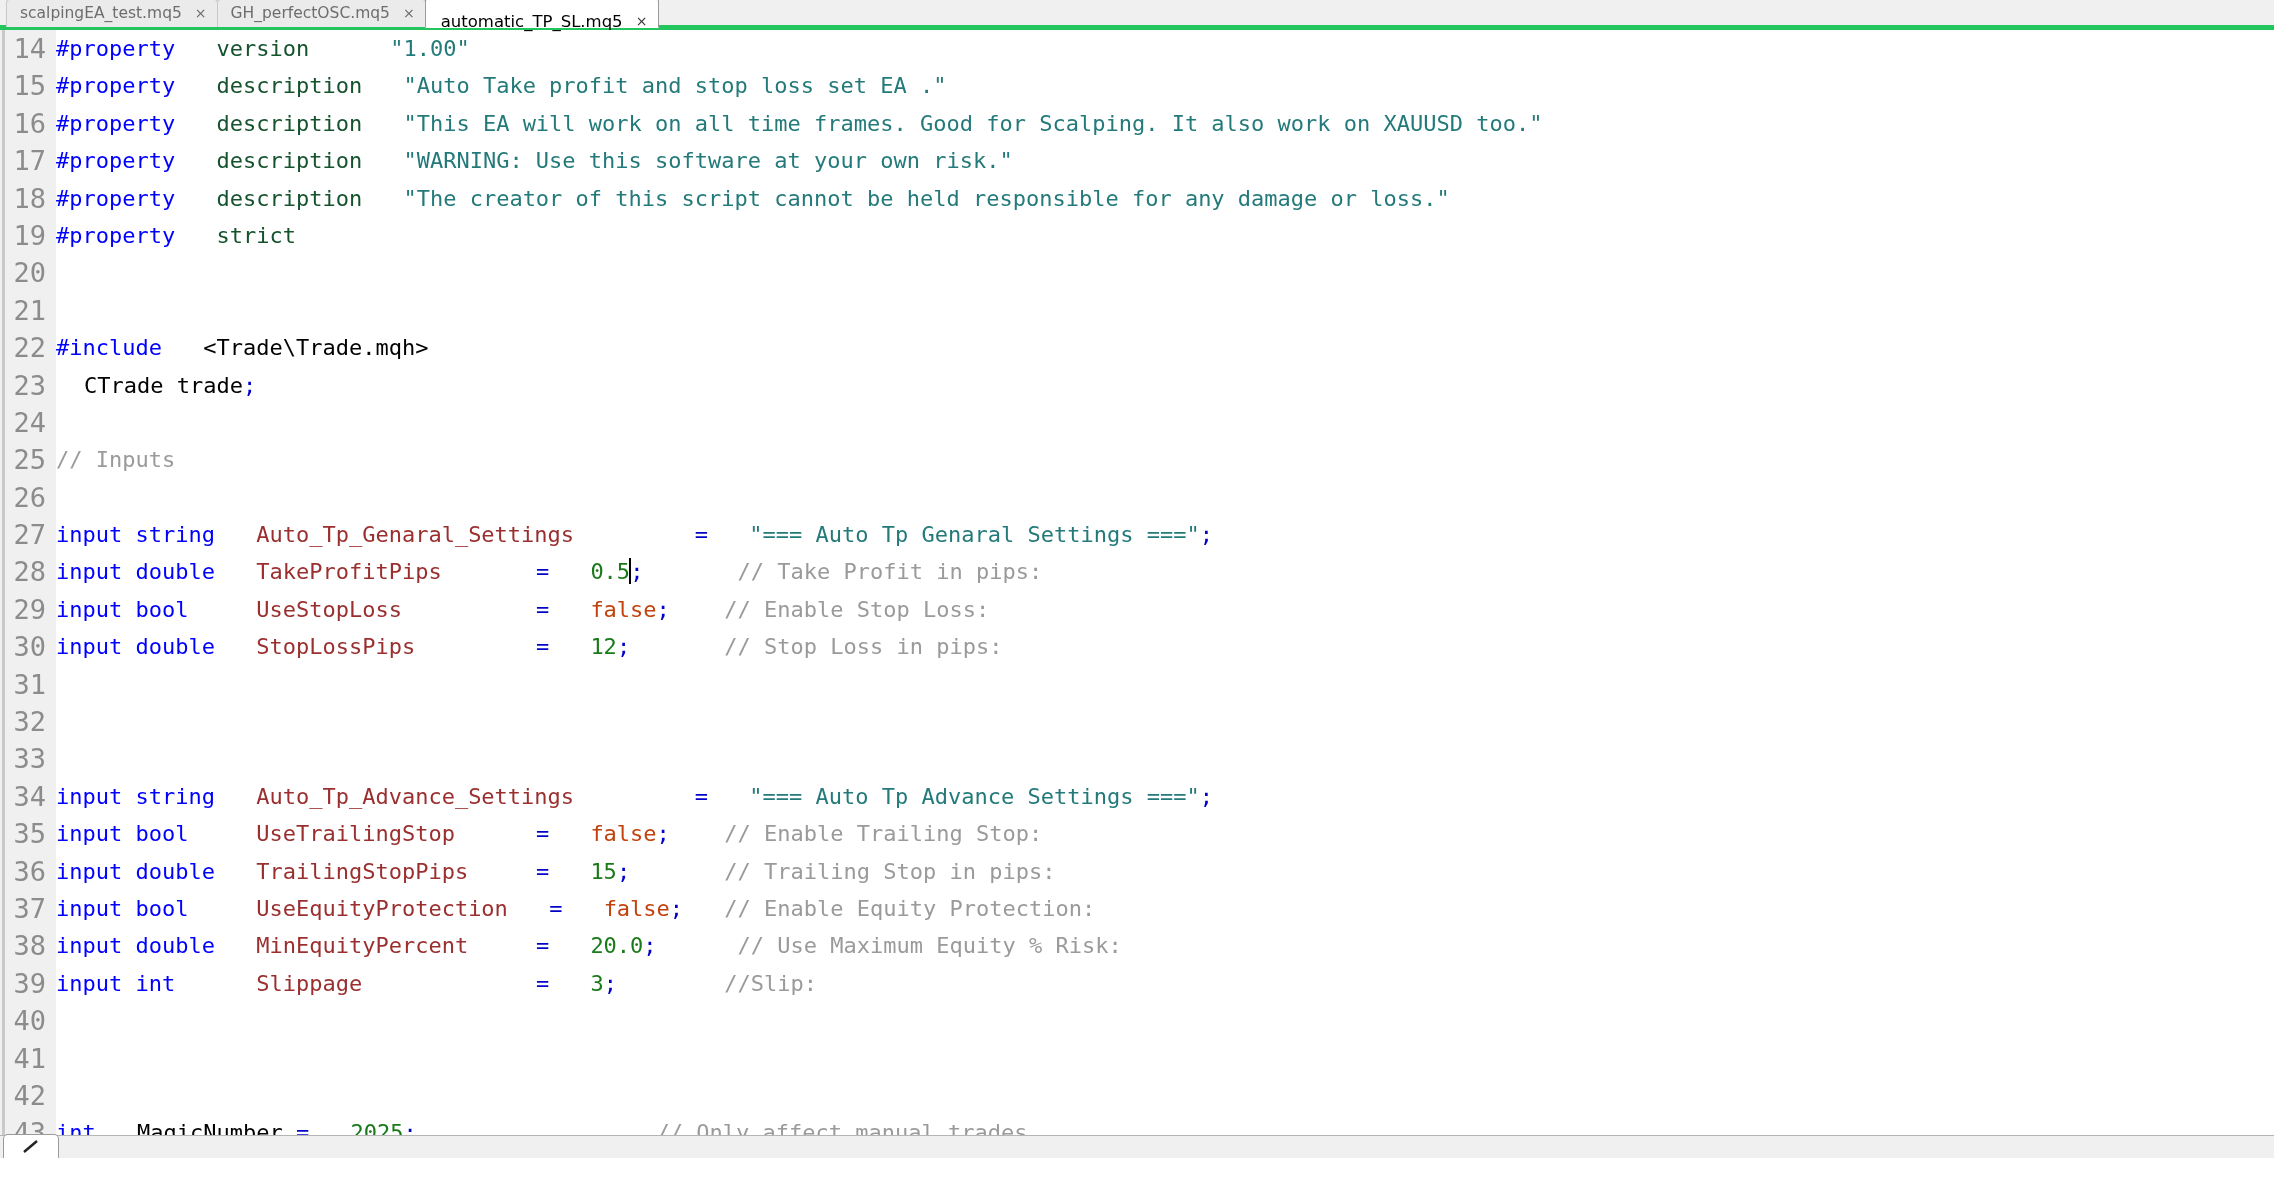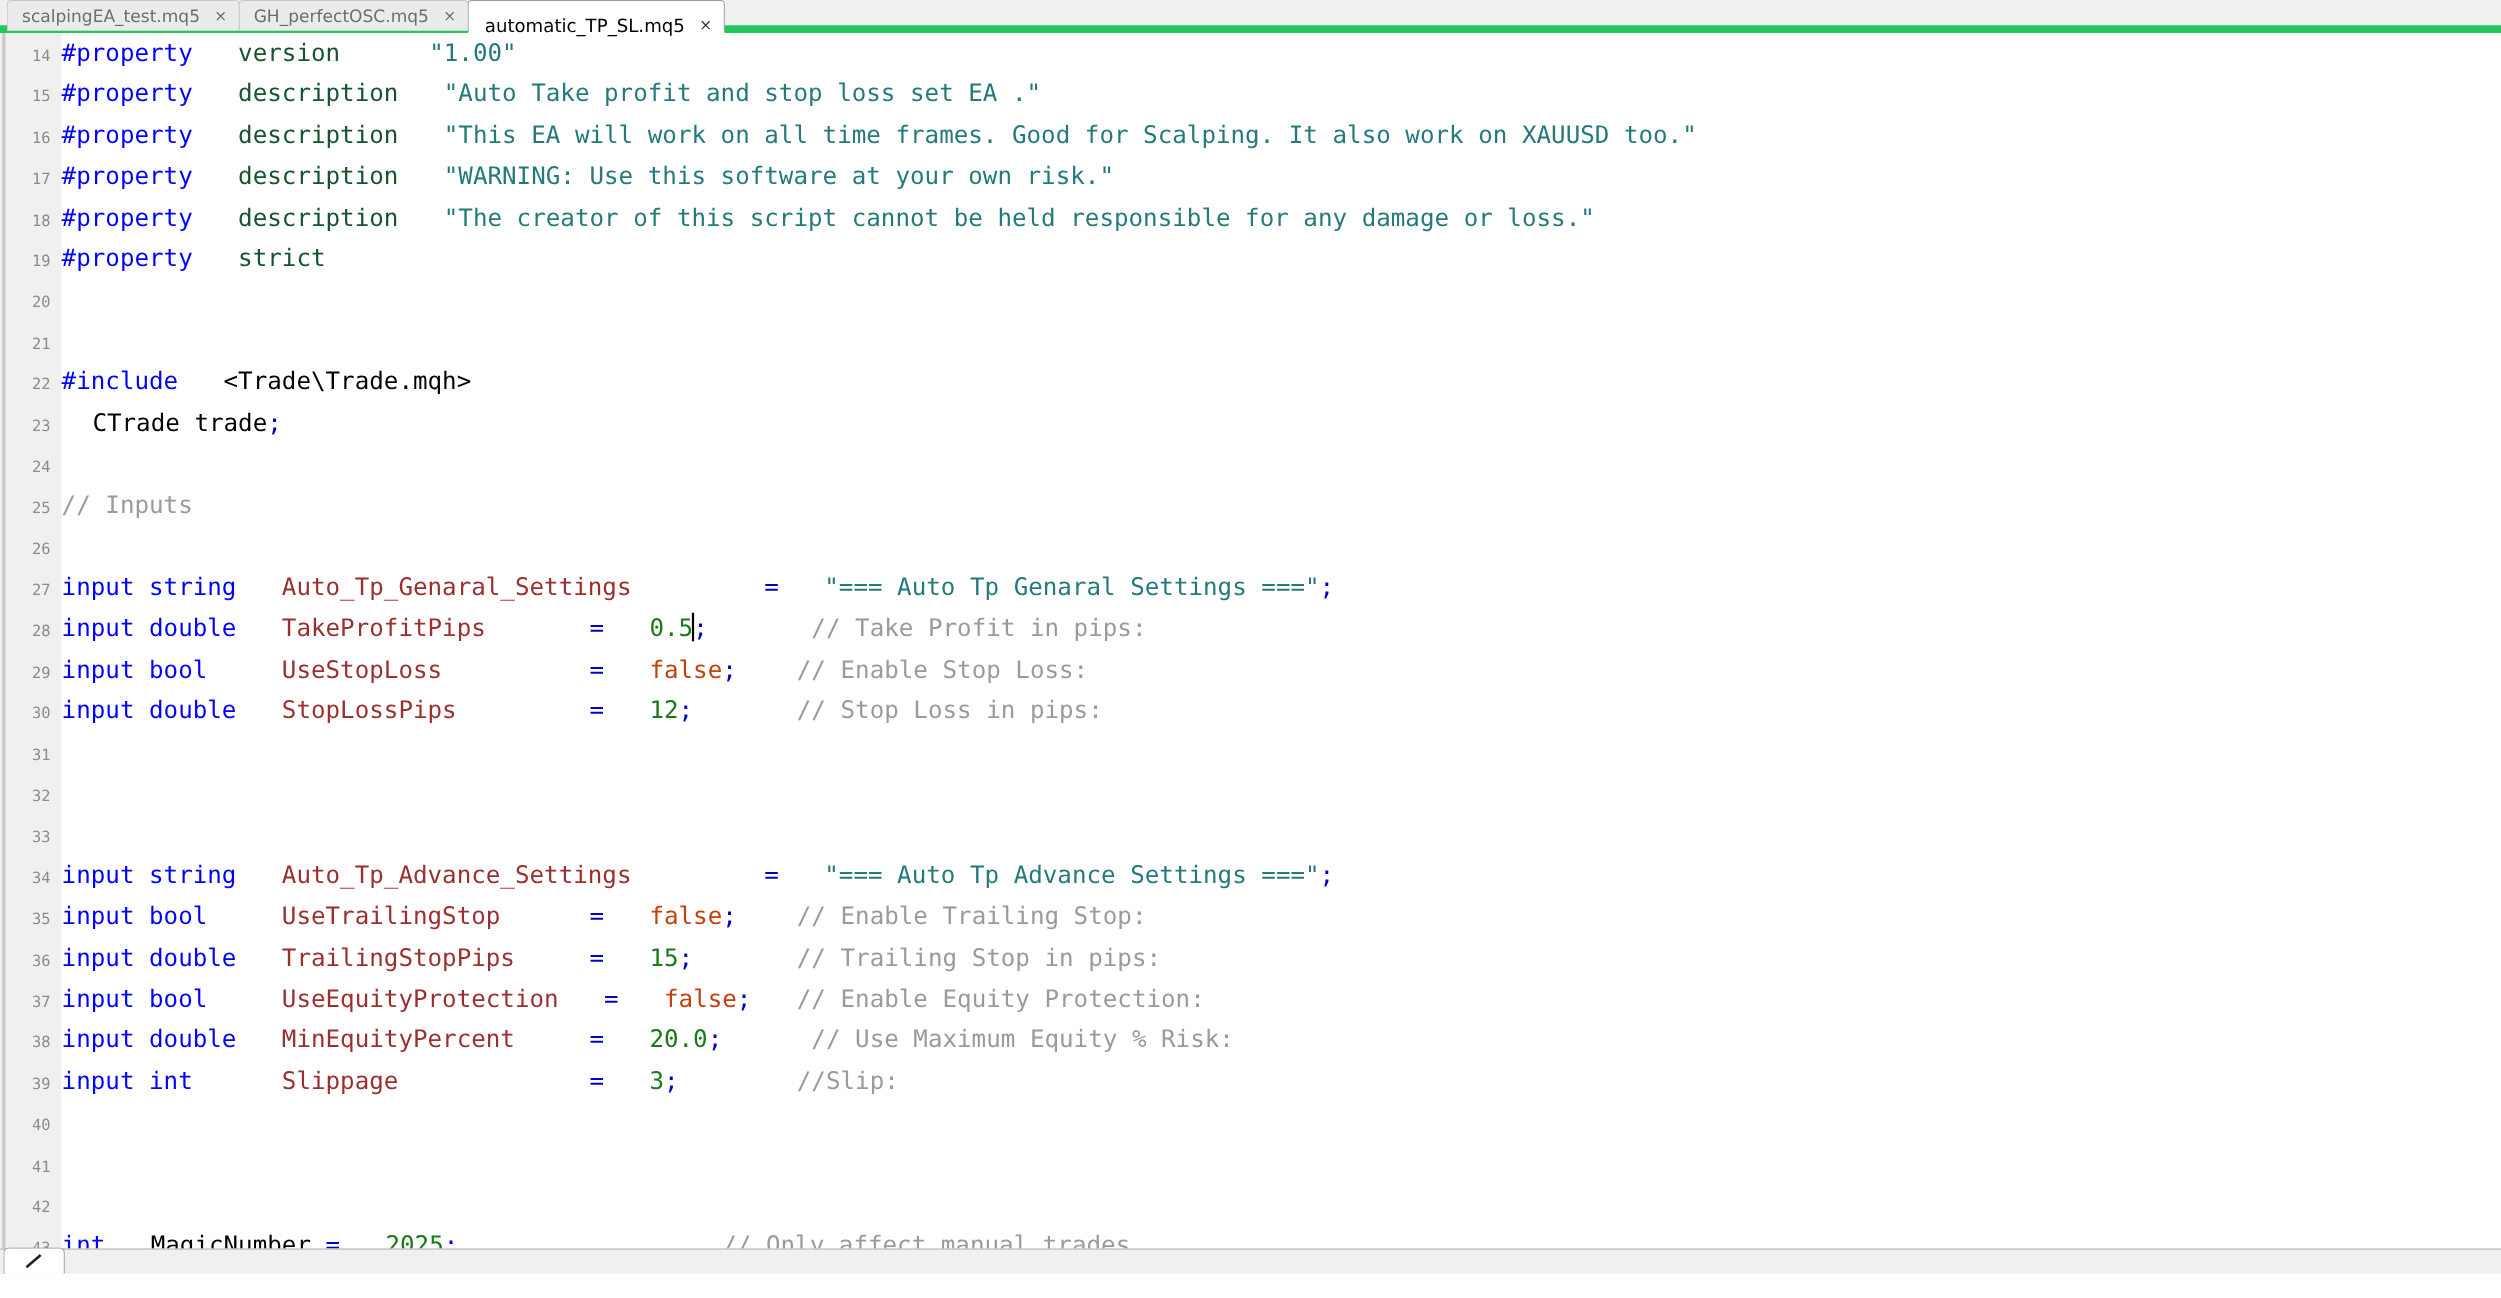--- a/index.html
+++ b/index.html
@@ -13,23 +13,23 @@
     height: 1180px;
     overflow: hidden;
     font-family: "DejaVu Sans Mono", monospace;
   }
 
   
   #tabbar {
     position: relative;
     height: 30px;
     background: #f0f0f0;
-    border-bottom: 7px solid #22c55e;
+    border-bottom: 5px solid #22c55e;
     display: flex;
-    align-items: flex-start;
+    align-items: center;
     padding-left: 6px;
     box-sizing: border-box;
   }
   .tab {
     display: flex;
     align-items: center;
     height: 28px;
     padding: 0 9px 0 13px;
     margin-right: 0px;
     font-family: "DejaVu Sans", sans-serif;
@@ -104,21 +104,21 @@
     font-size: 22px;
     line-height: 37.4px;
     white-space: pre;
   }
   .row { height: 37.4px; position: relative; }
   .ln {
     display: inline-block;
     width: 46px;
     text-align: right;
     color: #8c8c8c;
-    font-size: 14px;
+    font-size: 27px;
     margin-right: 0;
   }
   .src {
     display: inline-block;
     margin-left: 10px;
     vertical-align: top;
   }
 
   
   .k   { color: #0000ff; }              

